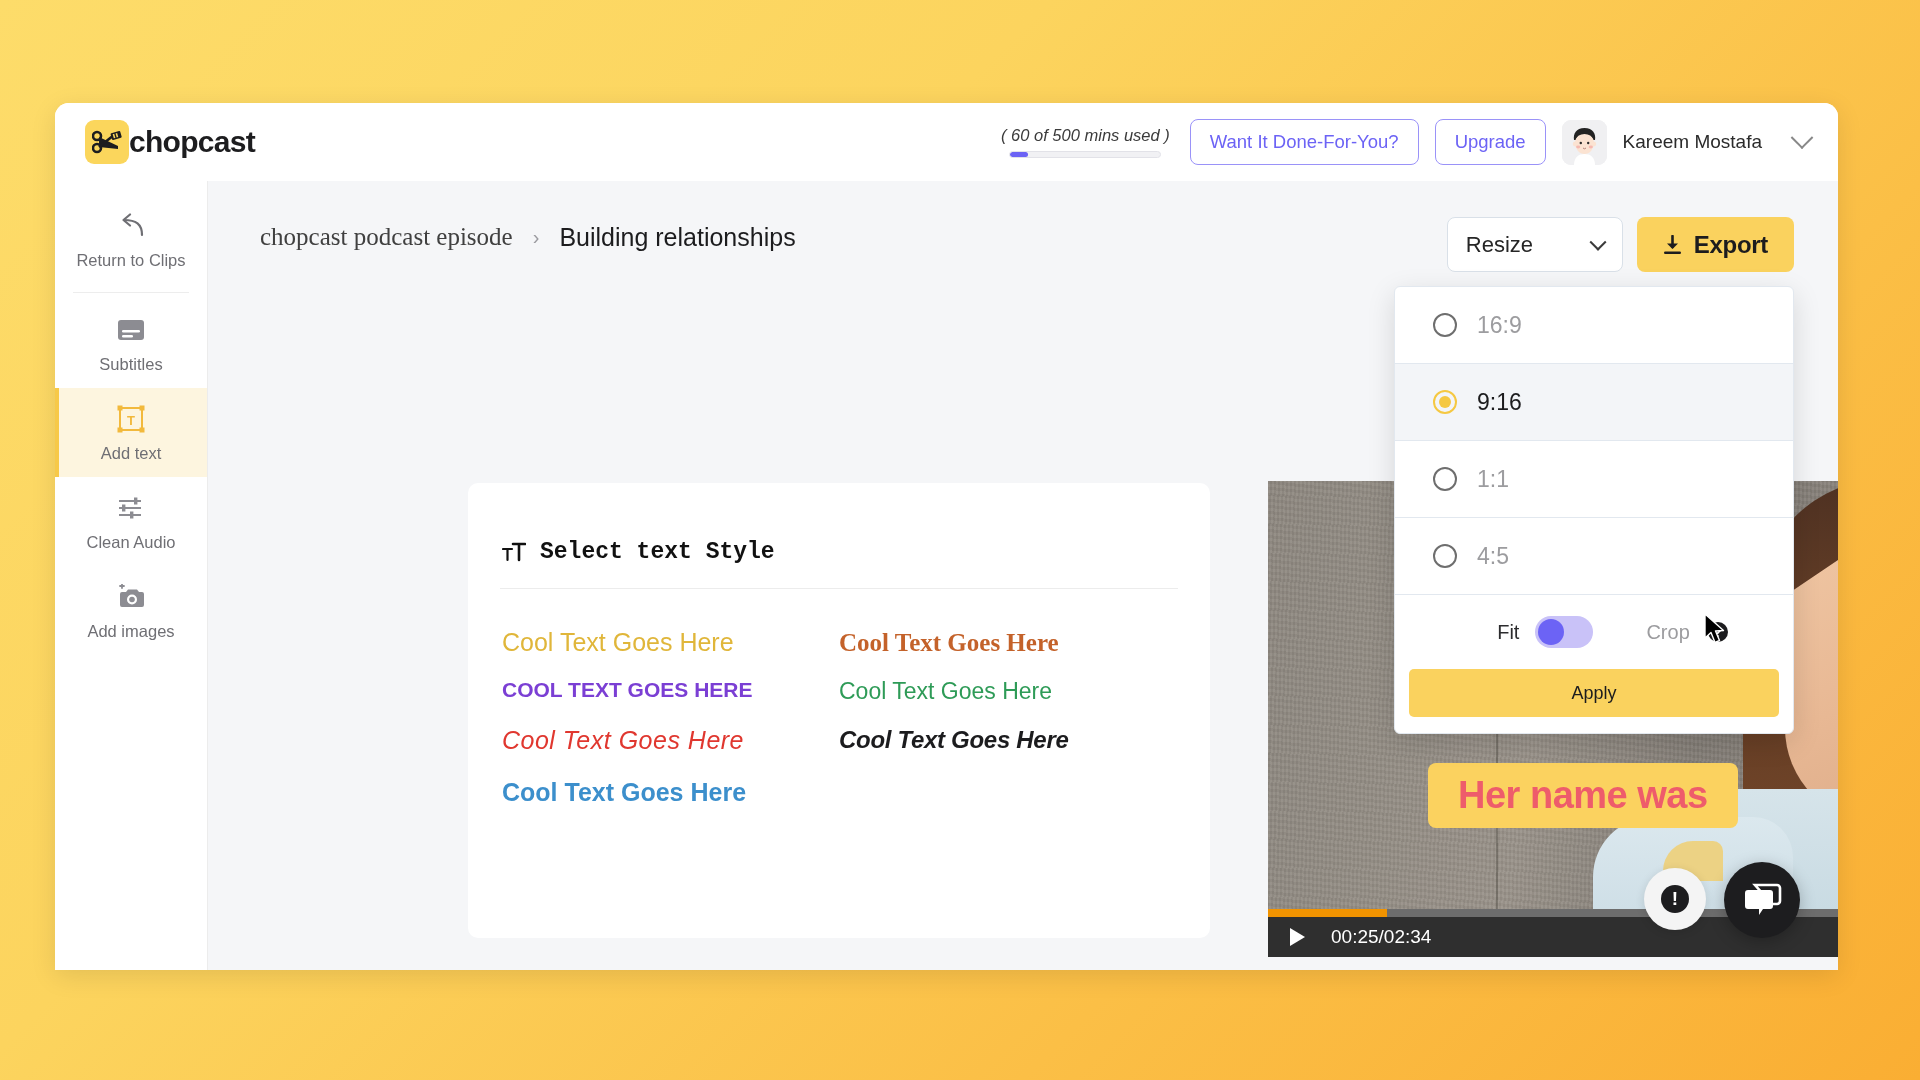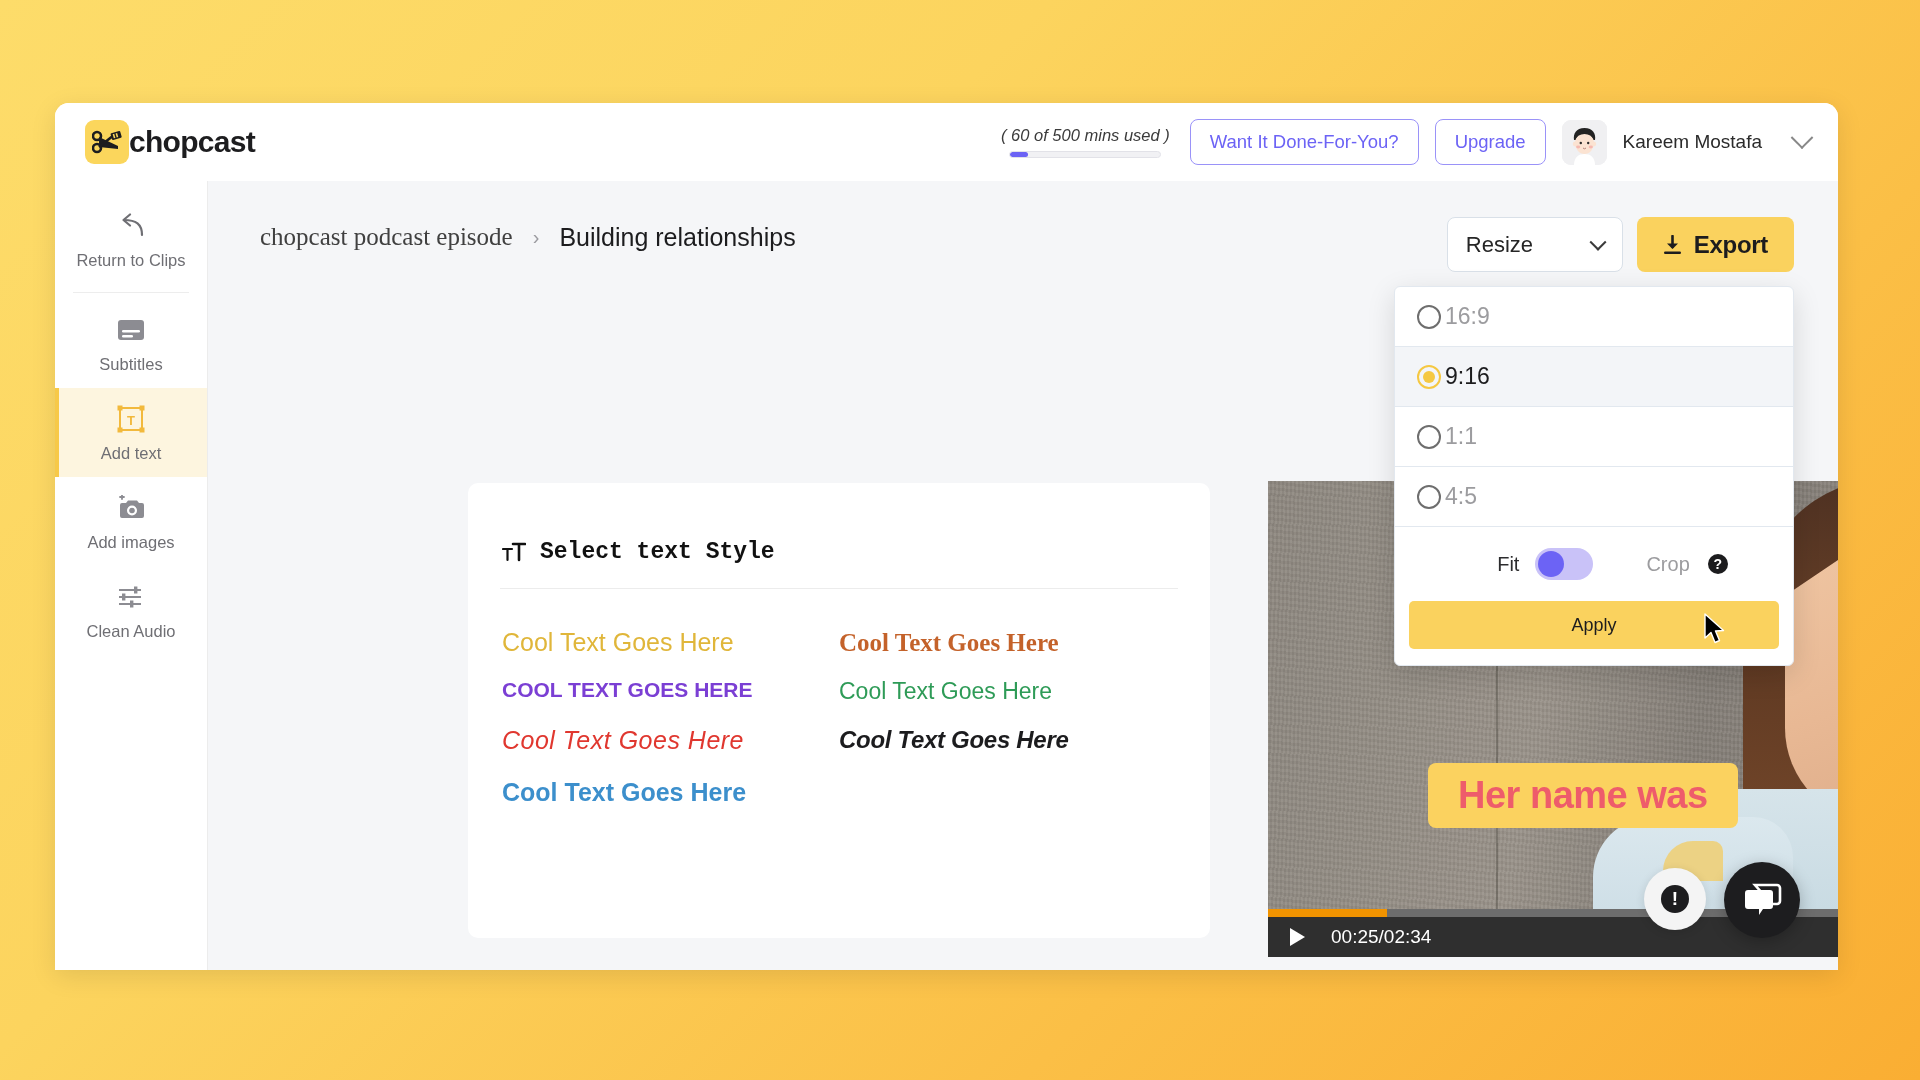--- a/index.html
+++ b/index.html
@@ -146,22 +146,22 @@
 
   
   .resize-panel {
     position: absolute; right: 44px; top: 105px;
     width: 400px; background: #fff;
     border: 1px solid #e2e8ef; border-radius: 6px;
     box-shadow: 0 8px 28px rgba(0,0,0,0.13);
     z-index: 40; overflow: hidden;
   }
   .ratio-row {
-    height: 60px; display: flex; align-items: center; gap: 4px;
-    padding-left: 22px; border-bottom: 1px solid #e2e8ef;
+    height: 77px; display: flex; align-items: center; gap: 20px;
+    padding-left: 38px; border-bottom: 1px solid #e2e8ef;
     cursor: pointer;
   }
   .ratio-row.sel { background: #F3F5F8; }
   .radio {
     width: 24px; height: 24px; border-radius: 50%;
     border: 2.5px solid #4a4a4a; flex: none;
     display: flex; align-items: center; justify-content: center;
   }
   .radio.dim { border-color: #6e6e6e; }
   .radio.on { border-color: #F5C842; }
@@ -408,42 +408,42 @@
             <rect x="1.5" y="23.5" width="5" height="5" fill="#F2B93C"></rect>
             <rect x="23.5" y="23.5" width="5" height="5" fill="#F2B93C"></rect>
             <text x="15" y="21" font-size="13" font-weight="700" fill="#F2B93C" text-anchor="middle" font-family="Liberation Sans, sans-serif">T</text>
           </svg>
         </div>
         <div class="lbl">Add text</div>
       </div>
 
       <div class="side-item">
         <div class="ico">
-          <svg width="30" height="26" viewBox="0 0 30 26">
-            <path d="M6 8 L10 8 L12 5.5 L21 5.5 L23 8 L26 8 A2 2 0 0 1 28 10 L28 21 A2 2 0 0 1 26 23 L6 23 A2 2 0 0 1 4 21 L4 10 A2 2 0 0 1 6 8 Z" fill="#8c8c92"></path>
-            <circle cx="16" cy="15.5" r="5" fill="#fff"></circle>
-            <circle cx="16" cy="15.5" r="2.8" fill="#8c8c92"></circle>
-            <path d="M6 4 L6 0 M4 2 L8 2" stroke="#8c8c92" stroke-width="1.8" stroke-linecap="round"></path>
-          </svg>
-        </div>
-        <div class="lbl">Add images</div>
-      </div>
-
-      <div class="side-item">
-        <div class="ico">
           <svg width="28" height="26" viewBox="0 0 28 26">
             <line x1="2" y1="6" x2="24" y2="6" stroke="#8c8c92" stroke-width="2"></line>
             <line x1="2" y1="13" x2="24" y2="13" stroke="#8c8c92" stroke-width="2"></line>
             <line x1="2" y1="20" x2="24" y2="20" stroke="#8c8c92" stroke-width="2"></line>
             <rect x="17" y="2.5" width="3.4" height="7" fill="#8c8c92"></rect>
             <rect x="5" y="9.5" width="3.4" height="7" fill="#8c8c92"></rect>
             <rect x="13" y="16.5" width="3.4" height="7" fill="#8c8c92"></rect>
           </svg>
         </div>
         <div class="lbl">Clean Audio</div>
+      </div>
+
+      <div class="side-item">
+        <div class="ico">
+          <svg width="30" height="26" viewBox="0 0 30 26">
+            <path d="M6 8 L10 8 L12 5.5 L21 5.5 L23 8 L26 8 A2 2 0 0 1 28 10 L28 21 A2 2 0 0 1 26 23 L6 23 A2 2 0 0 1 4 21 L4 10 A2 2 0 0 1 6 8 Z" fill="#8c8c92"></path>
+            <circle cx="16" cy="15.5" r="5" fill="#fff"></circle>
+            <circle cx="16" cy="15.5" r="2.8" fill="#8c8c92"></circle>
+            <path d="M6 4 L6 0 M4 2 L8 2" stroke="#8c8c92" stroke-width="1.8" stroke-linecap="round"></path>
+          </svg>
+        </div>
+        <div class="lbl">Add images</div>
       </div>
     </div>
 
     <div class="main">
 
       <div class="breadcrumb">
         <div class="bc-parent">chopcast podcast episode</div>
         <div class="bc-sep">›</div>
         <div class="bc-current">Building relationships</div>
       </div>

